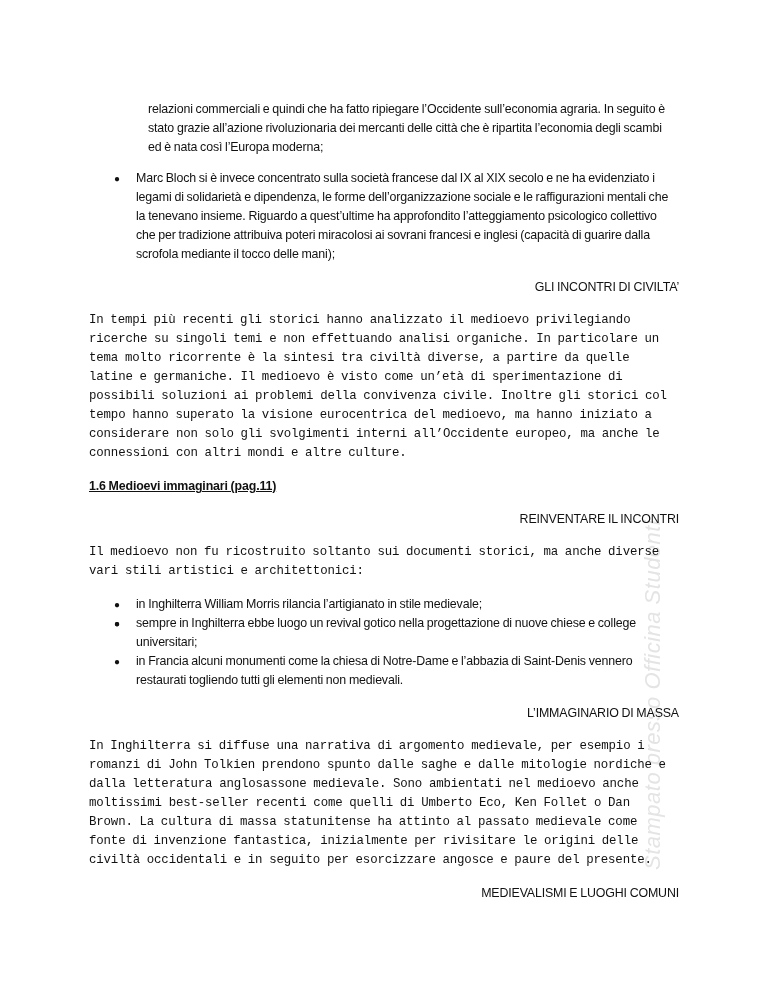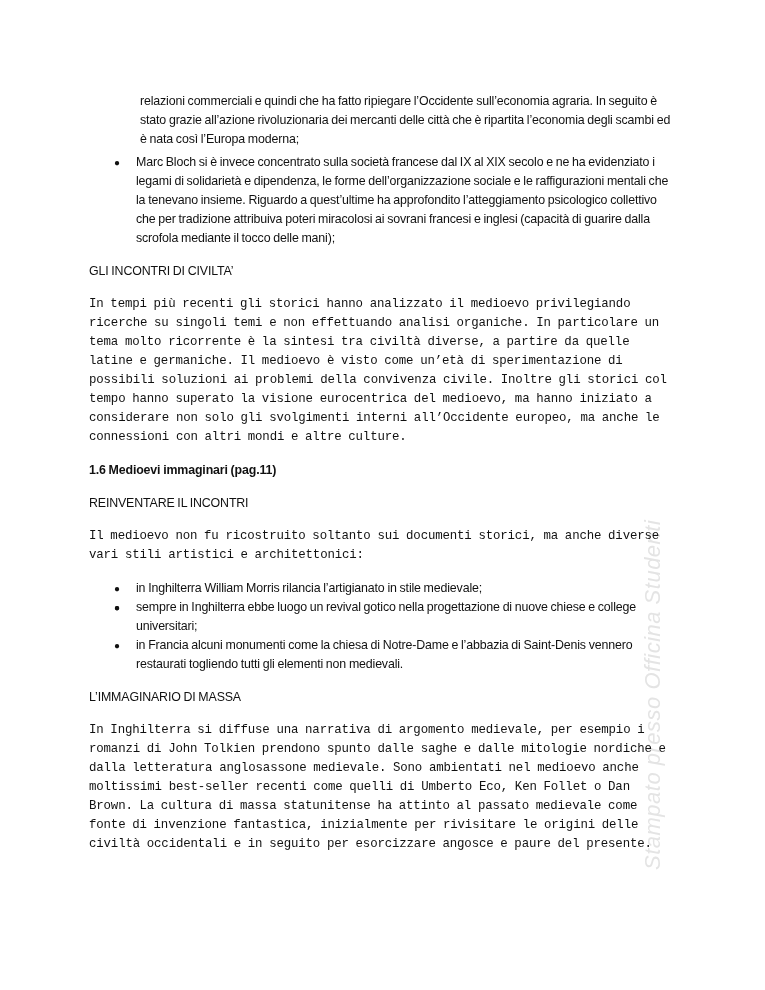--- a/index.html
+++ b/index.html
@@ -24,44 +24,46 @@
       line-height: 19px;
       letter-spacing: -0.15px;
       word-spacing: -0.5px;
     }
     .para {
       margin: 0 0 14px 0;
       font-family: Liberation Mono, monospace;
     }
     .heading-caps {
       margin: 0 0 14px 0;
+      text-align: right;
     }
     .heading-bold {
       margin: 12px 0 14px 0;
       font-weight: bold;
+      text-decoration: underline;
     }
     ul.bullets {
       list-style: none;
       margin: 0 0 14px 0;
       padding: 0;
     }
     ul.bullets li {
       position: relative;
       padding-left: 47px;
       margin: 0;
     }
     ul.bullets li .bullet {
       position: absolute;
       left: 25px;
       top: 0;
       font-size: 10px;
     }
     .cont {
       padding-left: 47px;
-      margin: 4px;
+      margin: 12px;
     }
     .watermark {
       position: absolute;
       left: 640px;
       top: 510px;
       width: 28px;
       height: 360px;
       writing-mode: vertical-rl;
       transform: rotate(180deg);
       font-style: italic;
@@ -110,14 +112,15 @@
     </li>
     <li>
       <span class="bullet">●</span>
       <span>in Francia alcuni monumenti come la chiesa di Notre-Dame e l’abbazia di Saint-Denis vennero restaurati togliendo tutti gli elementi non medievali.</span>
     </li>
   </ul>
 
   <p class="heading-caps">L’IMMAGINARIO DI MASSA</p>
   <p class="para">In Inghilterra si diffuse una narrativa di argomento medievale, per esempio i romanzi di John Tolkien prendono spunto dalle saghe e dalle mitologie nordiche e dalla letteratura anglosassone medievale. Sono ambientati nel medioevo anche moltissimi best-seller recenti come quelli di Umberto Eco, Ken Follet o Dan Brown. La cultura di massa statunitense ha attinto al passato medievale come fonte di invenzione fantastica, inizialmente per rivisitare le origini delle civiltà occidentali e in seguito per esorcizzare angosce e paure del presente.</p>
 
+  <p class="heading-caps">MEDIEVALISMI E LUOGHI COMUNI</p>
 
 </div>
 
 </body></html>

